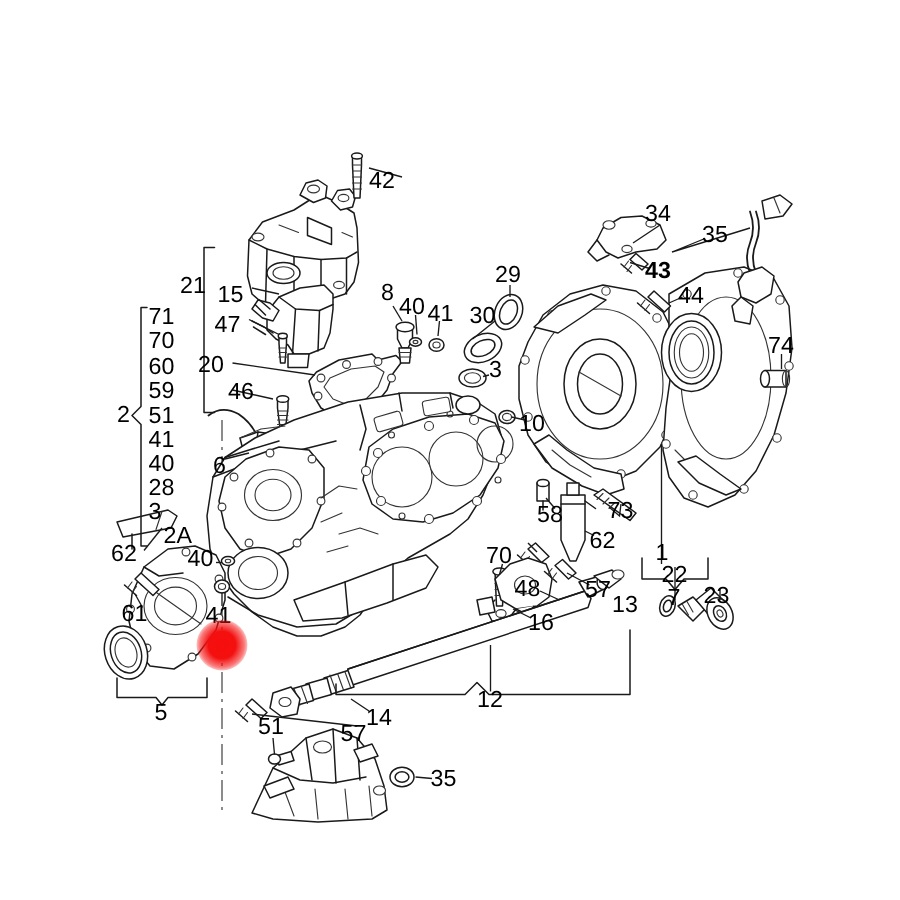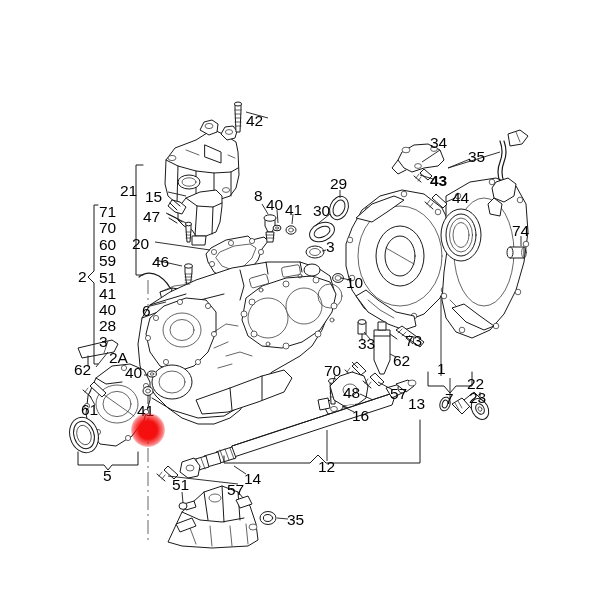--- a/index.html
+++ b/index.html
@@ -520,31 +520,31 @@
   <span class="lbl" style="position:absolute;left:99px;top:285px;">41</span>
   <span class="lbl" style="position:absolute;left:99px;top:301px;">40</span>
   <span class="lbl" style="position:absolute;left:99px;top:317px;">28</span>
   <span class="lbl" style="position:absolute;left:99px;top:333px;">3</span>
   <span class="lbl" style="position:absolute;left:109px;top:349px;">2A</span>
   <span class="lbl" style="position:absolute;left:74px;top:361px;">62</span>
   <span class="lbl" style="position:absolute;left:125px;top:364px;">40</span>
   <span class="lbl" style="position:absolute;left:81px;top:401px;">61</span>
   <span class="lbl" style="position:absolute;left:137px;top:402px;">41</span>
   <span class="lbl" style="position:absolute;left:103px;top:467px;">5</span>
-  <span class="lbl" style="position:absolute;left:358px;top:335px;">33</span>
+  <span class="lbl" style="position:absolute;left:358px;top:335px;">58</span>
   <span class="lbl" style="position:absolute;left:343px;top:348px;margin-top:36px;">48</span>
   <span class="lbl" style="position:absolute;left:393px;top:352px;">62</span>
   <span class="lbl" style="position:absolute;left:405px;top:332px;">73</span>
   <span class="lbl" style="position:absolute;left:324px;top:362px;">70</span>
   <span class="lbl" style="position:absolute;left:372px;top:395px;margin-left:36px;">13</span>
   <span class="lbl" style="position:absolute;left:352px;top:407px;">16</span>
   <span class="lbl" style="position:absolute;left:390px;top:385px;">57</span>
   <span class="lbl" style="position:absolute;left:437px;top:360px;">1</span>
   <span class="lbl" style="position:absolute;left:445px;top:390px;">7</span>
-  <span class="lbl" style="position:absolute;left:467px;top:375px;">22</span>
+  <span class="lbl" style="position:absolute;left:441px;top:375px;">22</span>
   <span class="lbl" style="position:absolute;left:469px;top:389px;">23</span>
   <span class="lbl" style="position:absolute;left:318px;top:458px;">12</span>
   <span class="lbl" style="position:absolute;left:244px;top:470px;">14</span>
   <span class="lbl" style="position:absolute;left:227px;top:481px;">57</span>
   <span class="lbl" style="position:absolute;left:172px;top:476px;">51</span>
   <span class="lbl" style="position:absolute;left:287px;top:511px;">35</span>
 </div>
 
 <div class="marker" id="marker" style="width: 34px; height: 34px; left: 131px; top: 413px;"></div>
 

